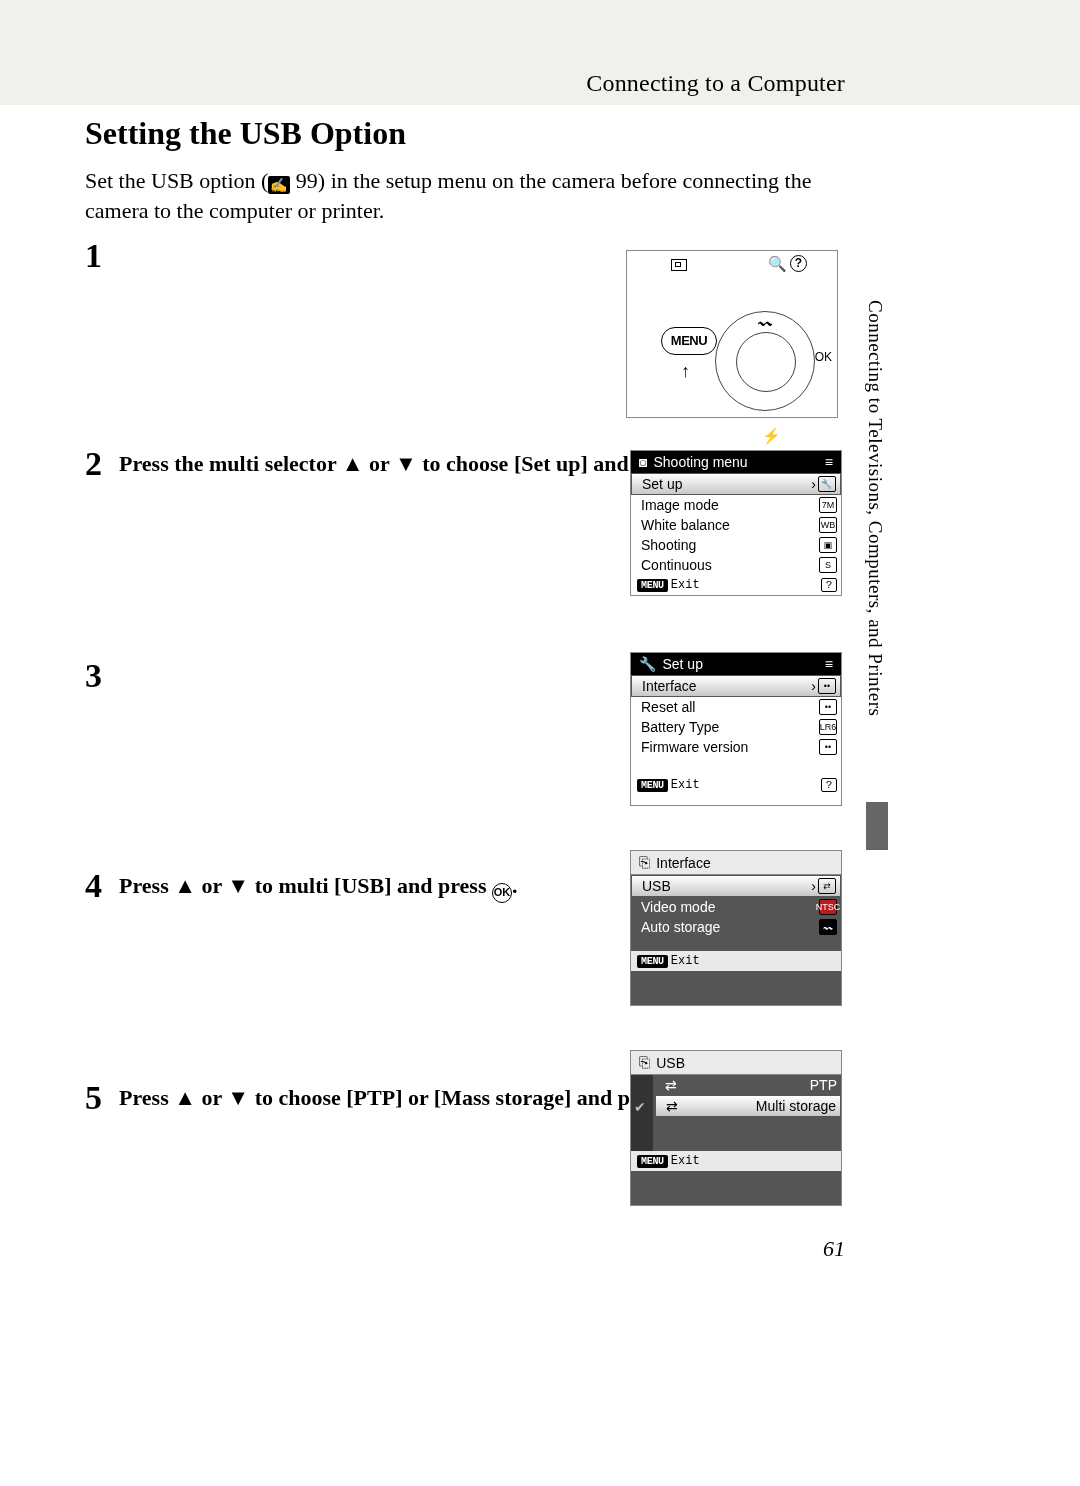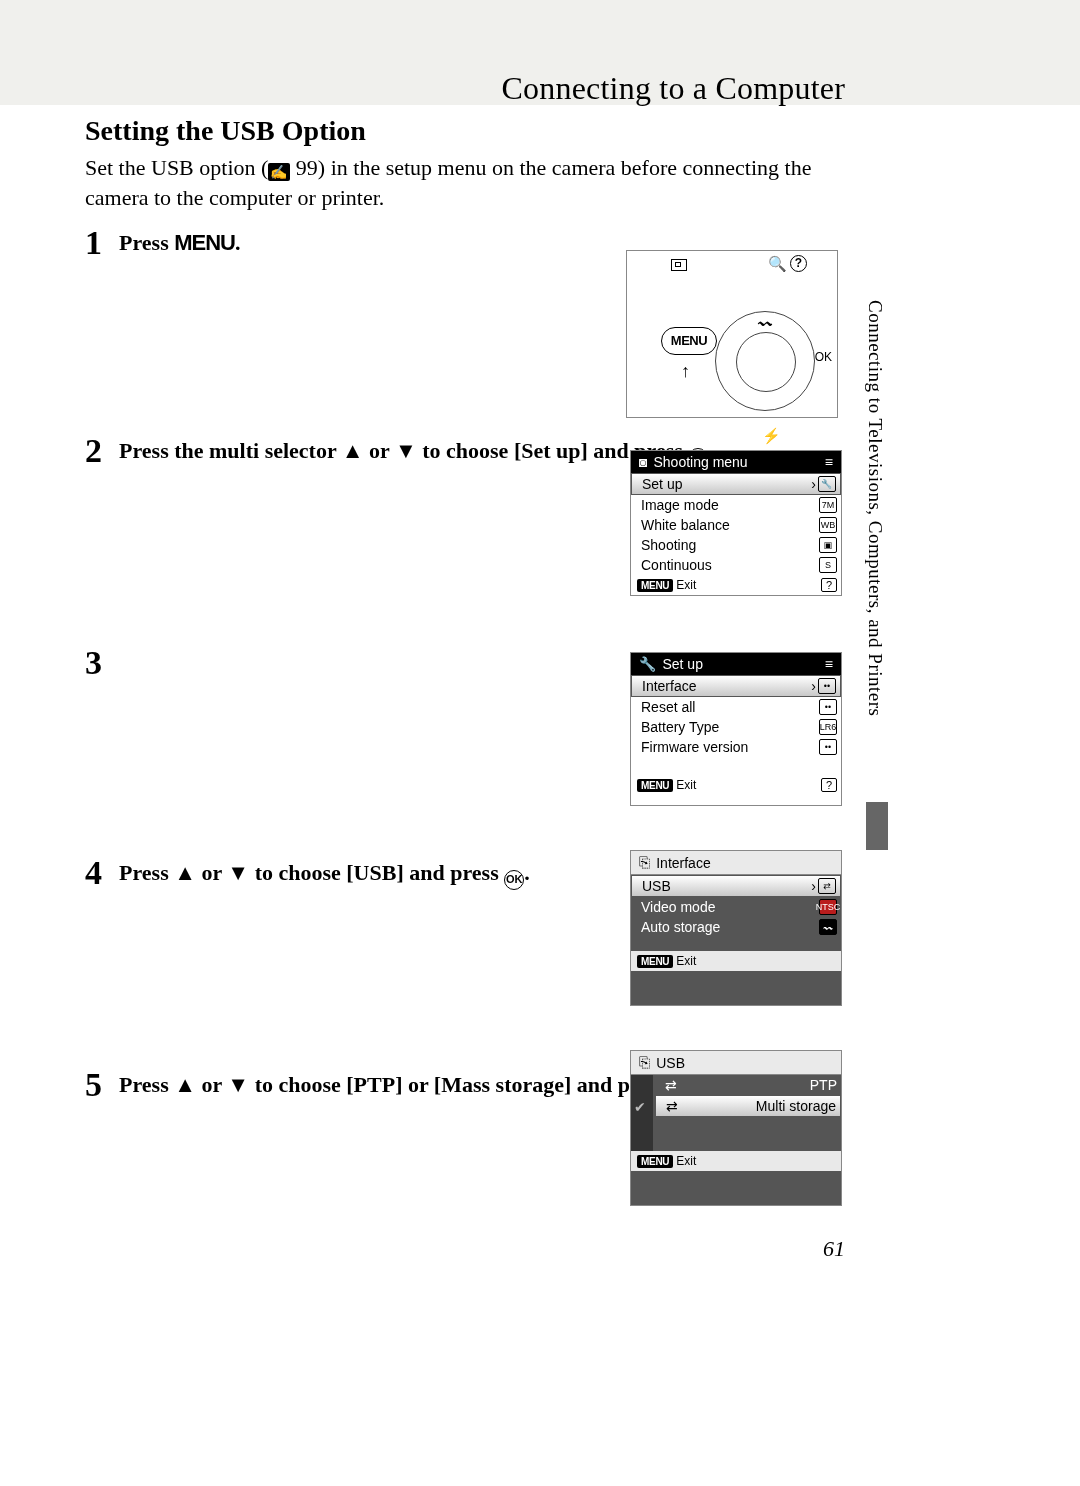--- a/index.html
+++ b/index.html
@@ -19,33 +19,33 @@
   .top-band {
     position: absolute;
     top: 0; left: 0; right: 0;
     height: 105px;
     background: #f0f0ed;
   }
   .header-text {
     position: absolute;
     top: 70px;
     right: 235px;
-    font-size: 32px;
+    font-size: 24px;
     letter-spacing: .2px;
   }
   .content {
     position: absolute;
     top: 115px;
     left: 85px;
     width: 760px;
   }
   .title {
-    font-size: 28px;
+    font-size: 32px;
     font-weight: bold;
-    margin-bottom: 6px;
+    margin-bottom: 14px;
   }
   .intro {
     font-size: 22px;
     line-height: 1.35;
     margin-bottom: 12px;
   }
   .intro .book-icon {
     display: inline-flex;
     width: 22px; height: 18px;
     background: #000; color: #fff;
@@ -173,20 +173,21 @@
     border:1px solid #555;
     position:relative;
   }
   .lcd-item.sel .arrow-r {
     margin-left:auto; margin-right:2px;
   }
   .lcd-footer {
     display:flex; align-items:flex-start; justify-content:space-between;
     padding:3px 4px 3px 6px;
     font-size:12px;
+    font-family:Liberation Mono, monospace;
   }
   .lcd-footer .menu-chip {
     background:#000; color:#fff; font-size:10px; padding:1px 4px; border-radius:2px;
     font-weight:bold; letter-spacing:-.3px; display:inline-block; margin-right:3px;
   }
   .lcd-footer .help { width:16px; height:14px; border:1.5px solid #000; border-radius:2px; font-size:11px; text-align:center; line-height:12px;}
   .lcd-dark {
     background:#555; color:#fff;
   }
   .lcd-dark .lcd-item { color:#fff; }
@@ -234,45 +235,40 @@
     <div class="title">Setting the USB Option</div>
 
     <div class="intro">
       <span>Set the USB option (</span><span class="book-icon">✍</span><span> 99</span><span>) in the setup menu on the camera before connecting the camera to the computer or printer.</span>
     </div>
 
     <div class="steps">
 
       <div class="step step1">
         <div class="step-num">1</div>
-        <div class="step-body step-body-col">
-          <div class="step-heading">
-            <span>Press </span><span class="menu-label">MENU</span><span>.</span>
-          </div>
-        </div>
       </div>
 
       <div class="step step2">
         <div class="step-num">2</div>
         <div class="step-body step-body-col">
           <div class="step-heading">
             <span>Press the multi selector </span><span class="tri-up"></span><span> or </span><span class="tri-down"></span><span> to choose [Set up] and press </span><span class="ok-circle">OK</span><span>.</span>
           </div>
         </div>
       </div>
 
       <div class="step step3">
         <div class="step-num">3</div>
       </div>
 
       <div class="step step4">
         <div class="step-num">4</div>
         <div class="step-body step-body-col">
           <div class="step-heading">
-            <span>Press </span><span class="tri-up"></span><span> or </span><span class="tri-down"></span><span> to choose [USB] and press </span><span class="ok-circle">OK</span><span>.</span>
+            <span>Press </span><span class="tri-up"></span><span> or </span><span class="tri-down"></span><span> to multi [USB] and press </span><span class="ok-circle">OK</span><span>.</span>
           </div>
         </div>
       </div>
 
       <div class="step step5">
         <div class="step-num">5</div>
         <div class="step-body step-body-col">
           <div class="step-heading">
             <span>Press </span><span class="tri-up"></span><span> or </span><span class="tri-down"></span><span> to choose [PTP] or [Mass storage] and press </span><span class="ok-circle">OK</span><span>.</span>
           </div>

